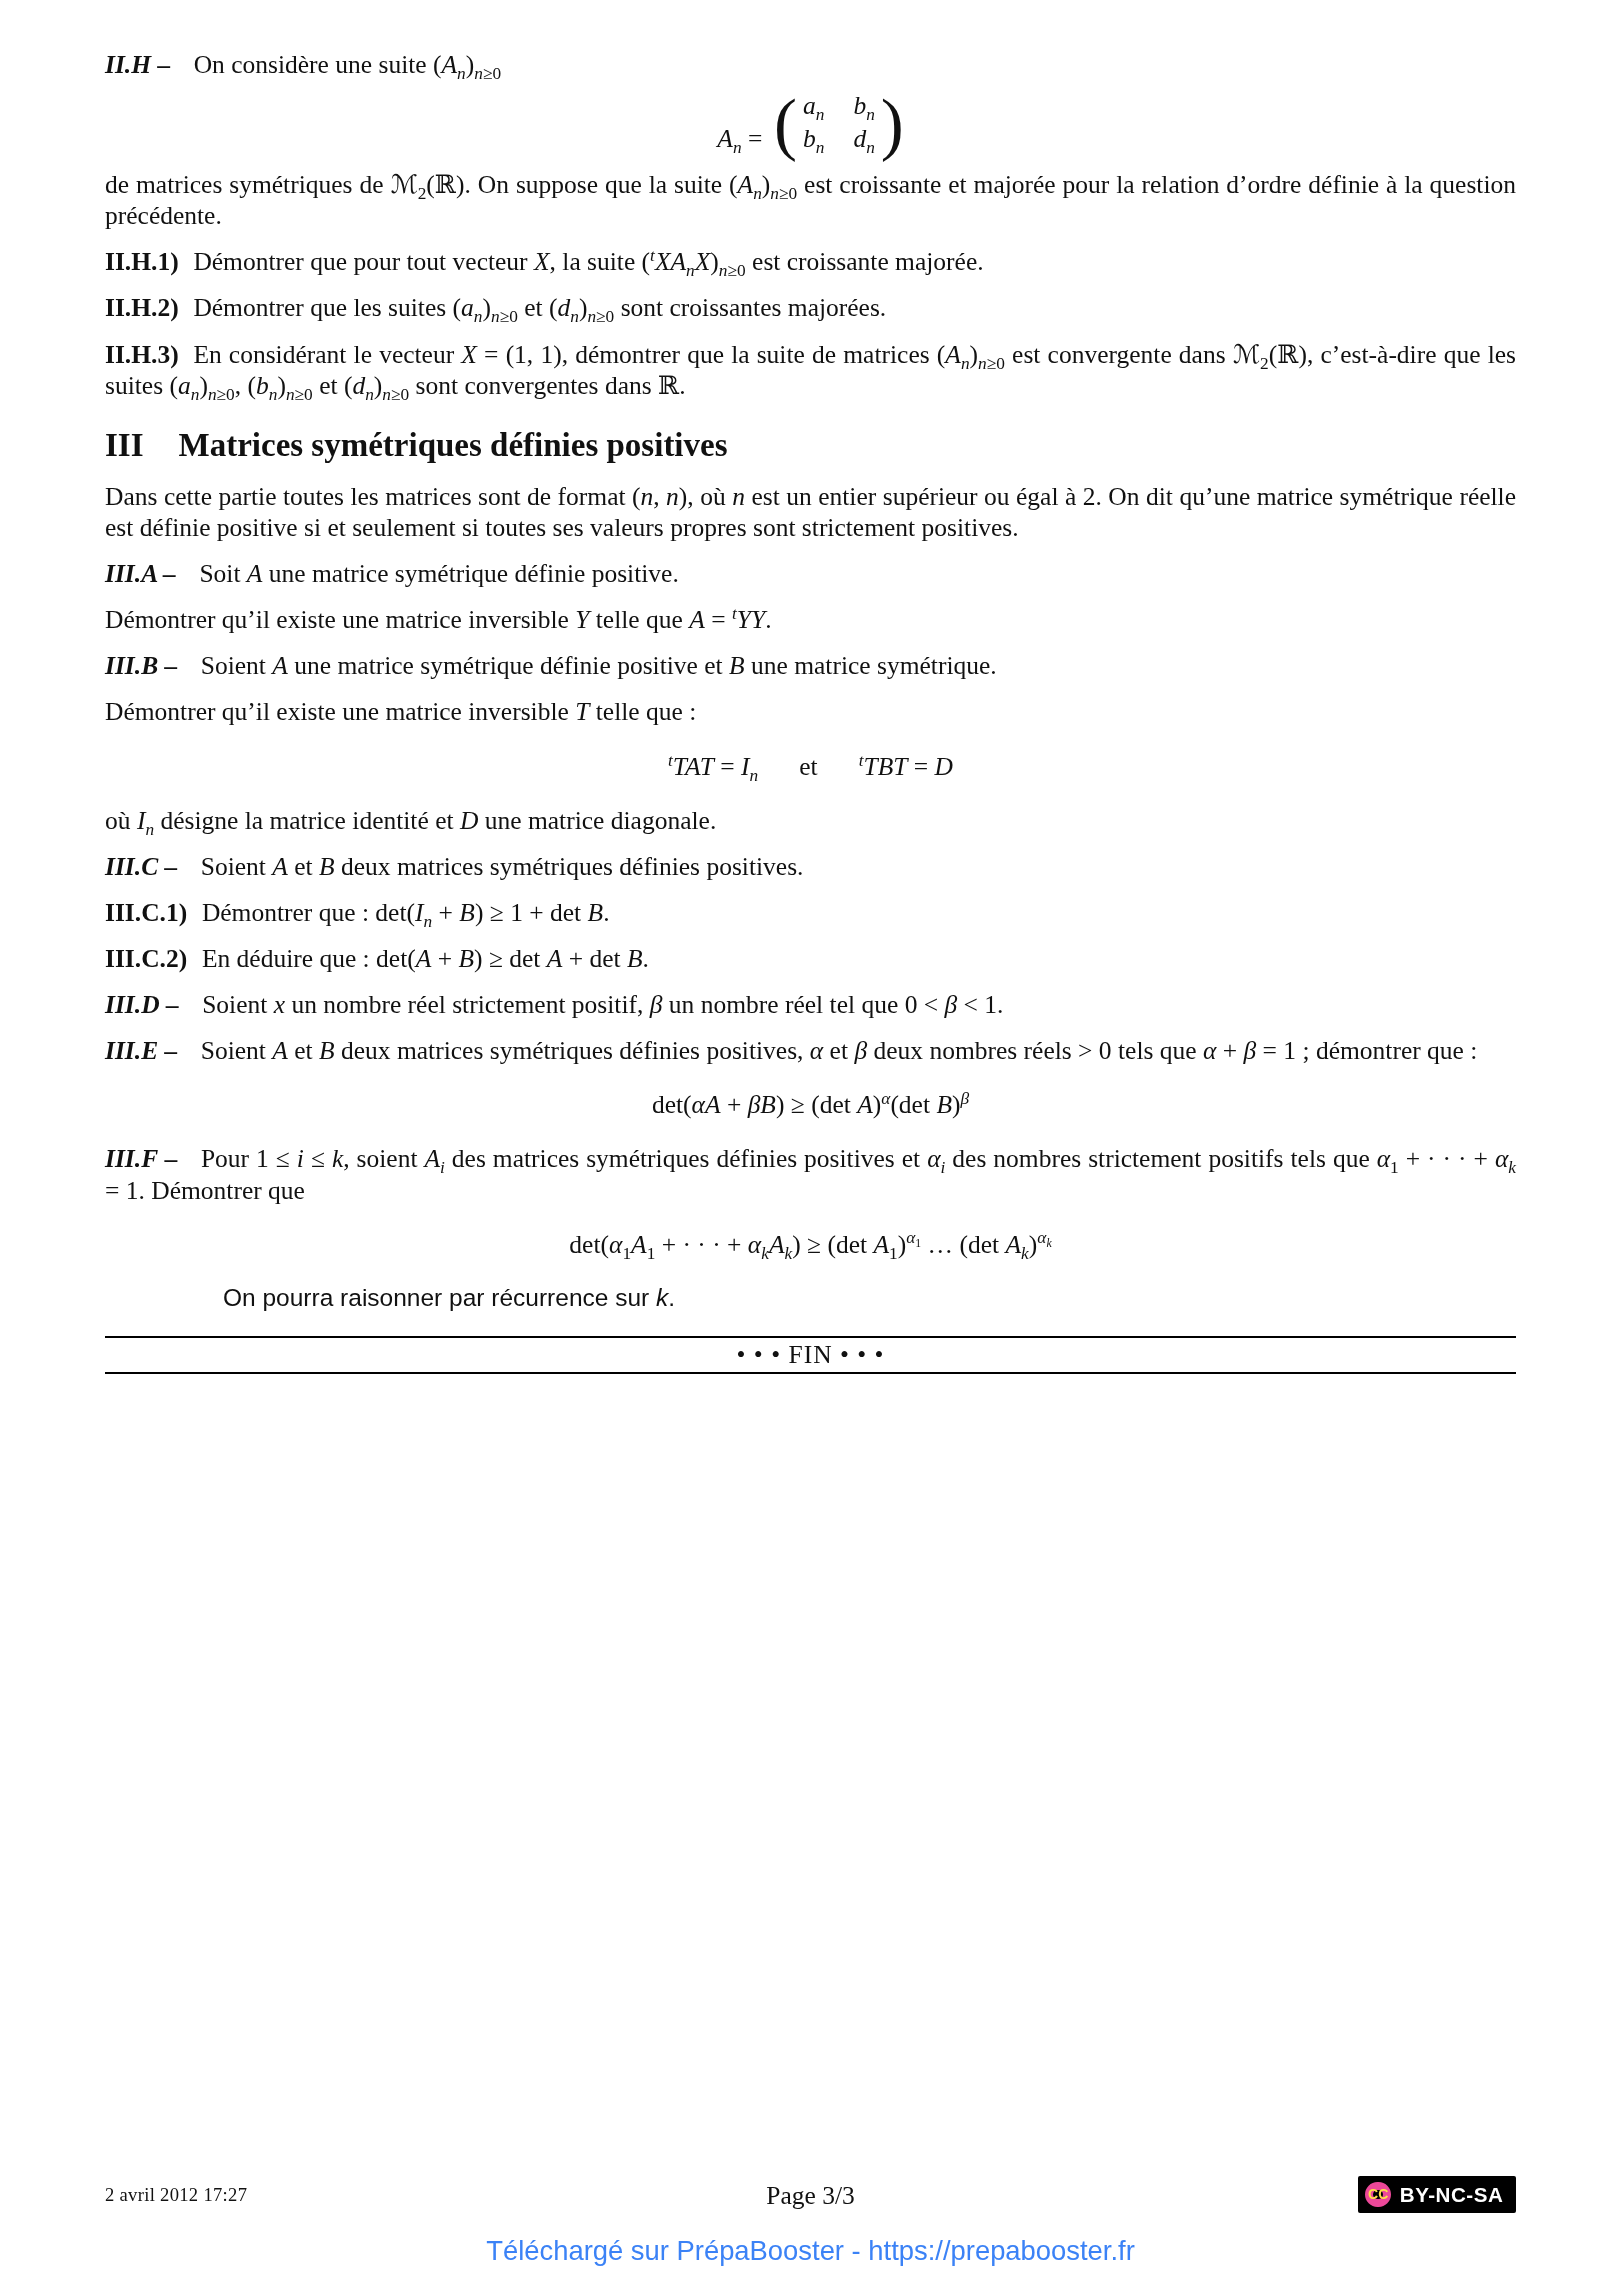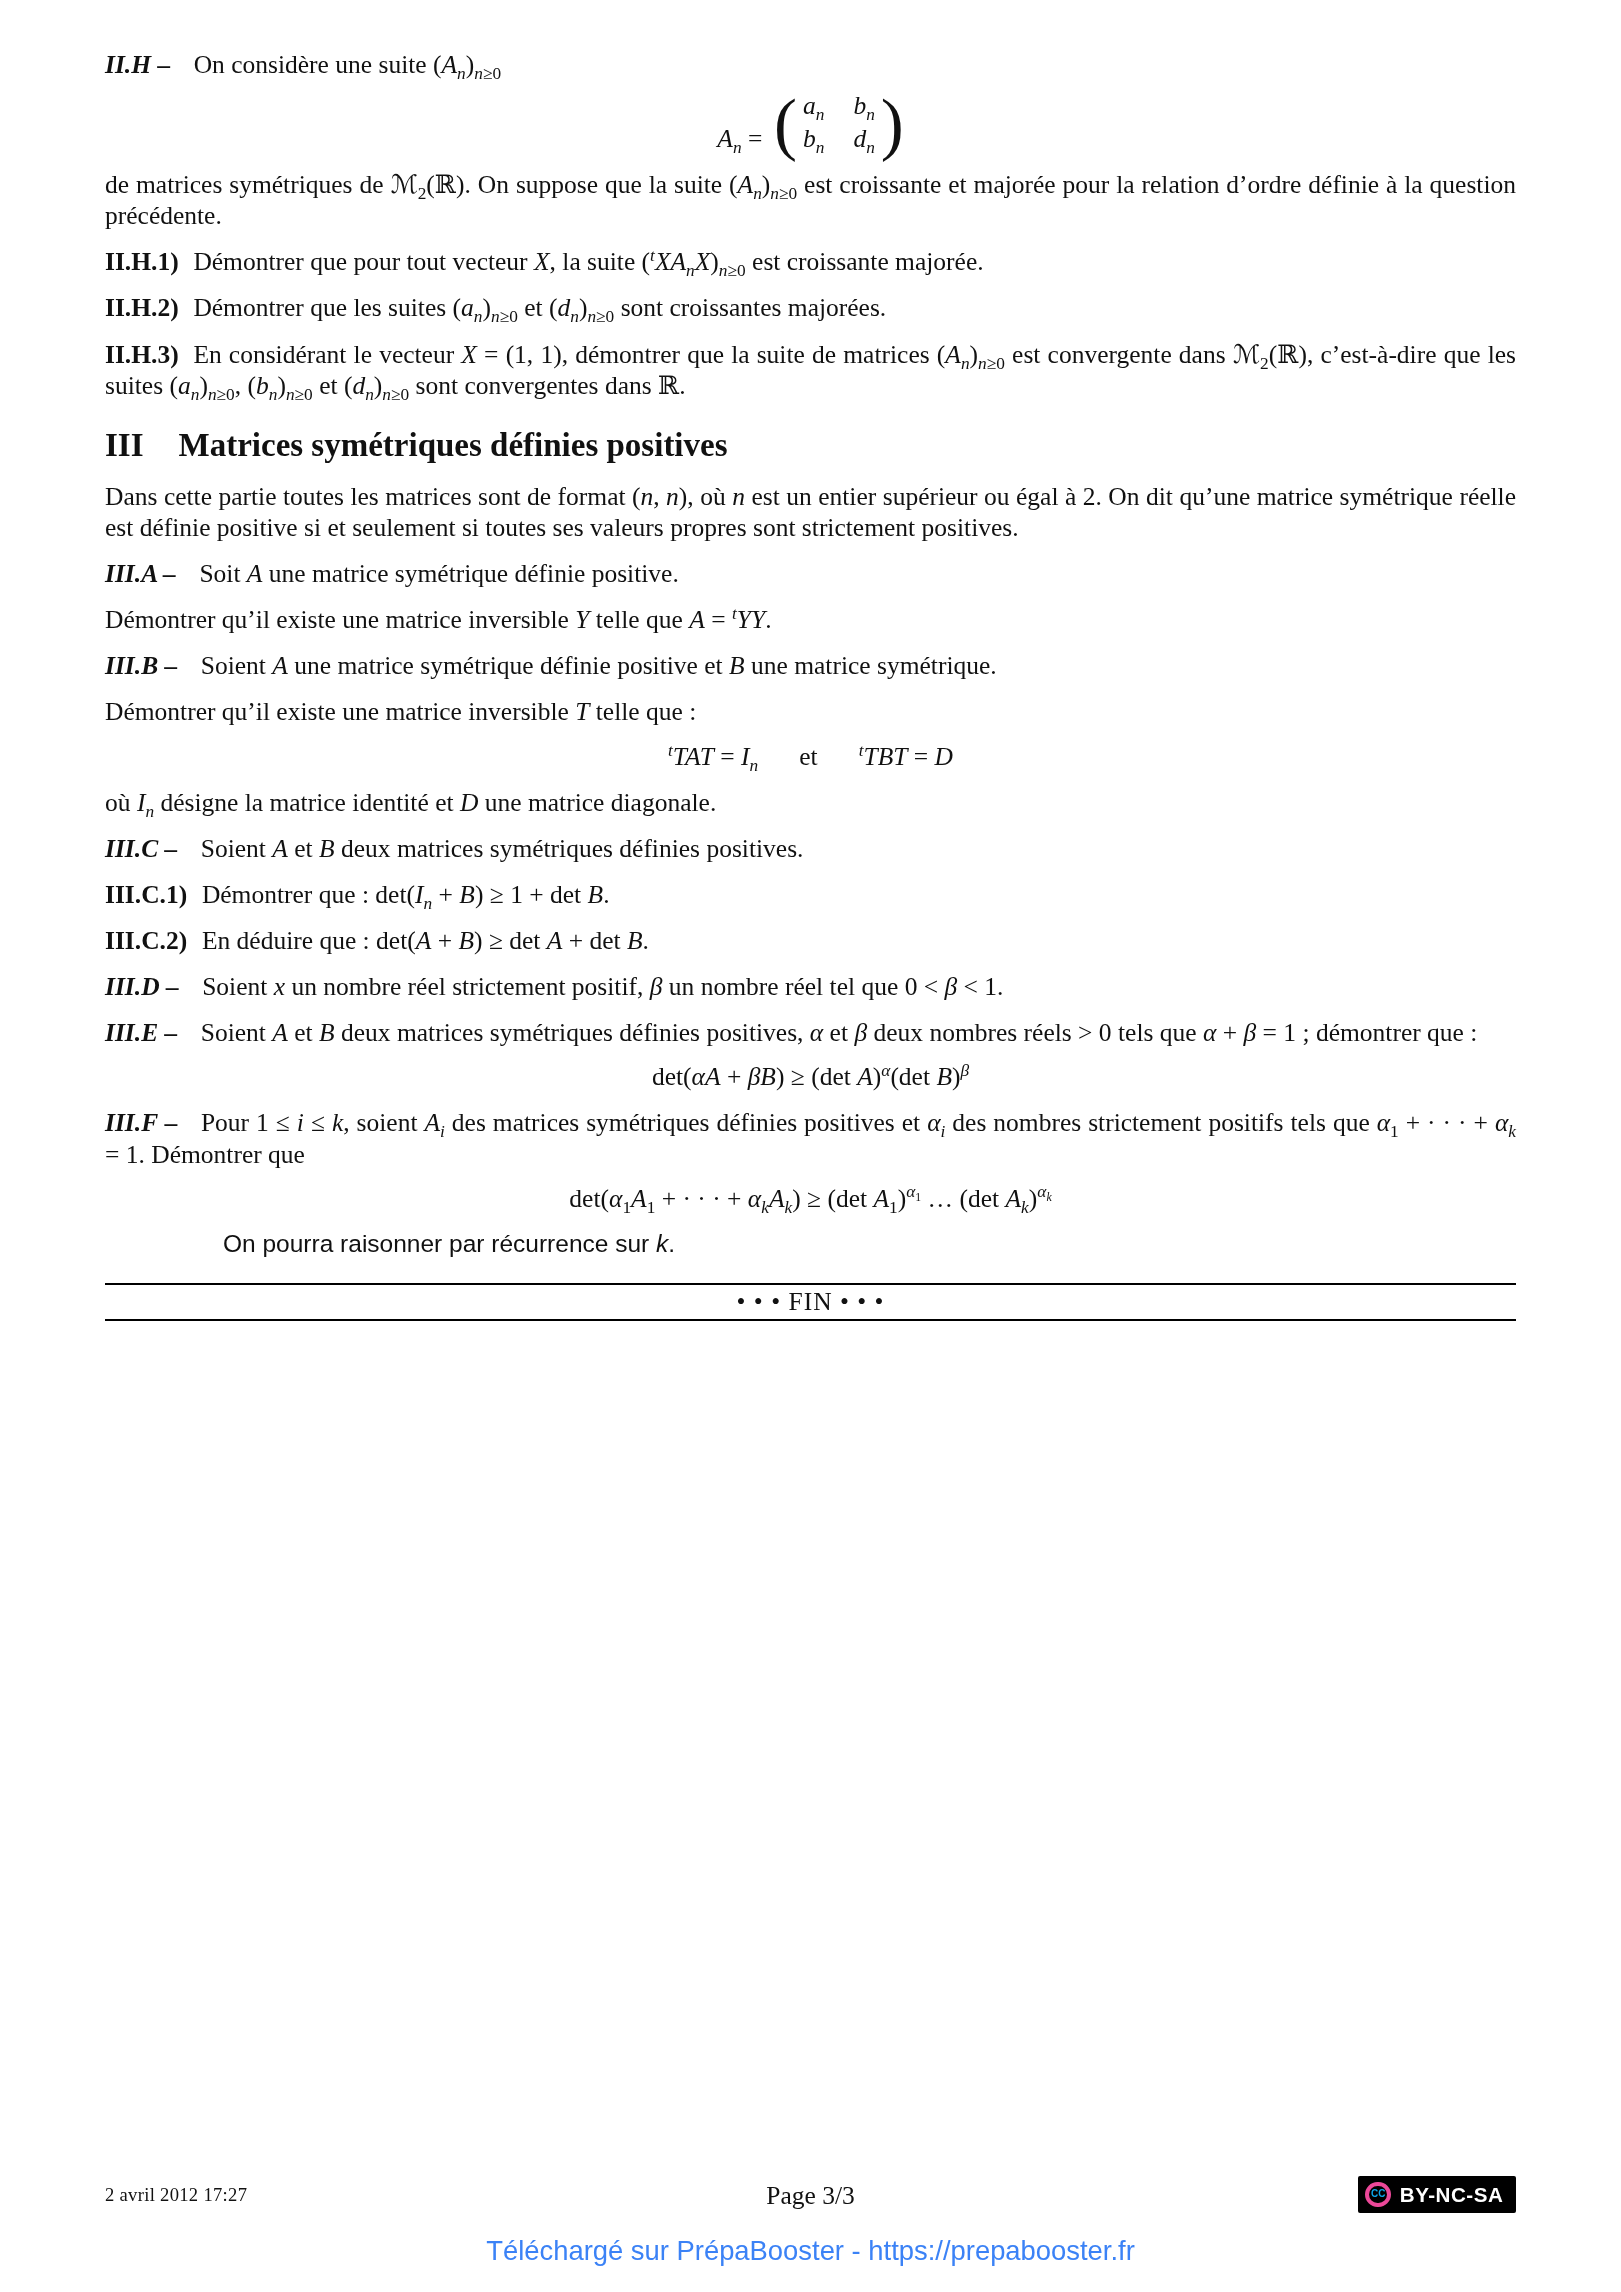--- a/index.html
+++ b/index.html
@@ -30,21 +30,21 @@
 
   .matrix-line { display:flex; justify-content:center; align-items:flex-end; margin:9.8px 0 11.8px 0; }
   .mat-lhs { margin-right:11.8px; }
   .paren {
     font-size:69px; font-weight:300; line-height:0.85;
     transform:scaleY(1.02); display:inline-block;
   }
   .mat { display:inline-grid; grid-template-columns:auto auto; column-gap:29px; row-gap:2px; padding:0 5.9px; }
   .mat-cell { text-align:center; }
 
-  .math-display { text-align:center; margin:13px 0; }
+  .math-display { text-align:center; margin:23px 0; }
   .mspace { display:inline-block; margin:0 41px; font-style:normal; }
 
   p.note {
     margin:15.7px 0 0 118px; text-align:left;
     font-family:"Liberation Sans","DejaVu Sans",sans-serif;
     font-size:24.5px;
   }
 
   .fin { margin-top:23.5px; }
   hr.fin-rule { border:none; border-top:2px solid #000; height:0; }
@@ -58,24 +58,24 @@
     position:absolute; left:0; right:0; bottom:82px;
     text-align:center; font-size:25.5px;
   }
   .cc-badge {
     position:absolute; right:105px; bottom:80px;
     background:#000; color:#fff; height:37px;
     display:flex; align-items:center; gap:8.8px; padding:0 12.7px 0 7.8px;
     border-radius:2px; cursor:pointer;
   }
   .cc-circle {
-    width:25.5px; height:25.5px; border:4px solid #ec4899; border-radius:50%;
+    width:25.5px; height:25.5px; border:8px solid #ec4899; border-radius:50%;
     display:flex; align-items:center; justify-content:center;
     font-family:"Liberation Sans","DejaVu Sans",sans-serif;
-    font-weight:bold; font-size:10px; color:#0ea5e9;
+    font-weight:bold; font-size:14px; color:#fde047;
   }
   .cc-label {
     font-family:"Liberation Sans","DejaVu Sans",sans-serif;
     font-weight:bold; font-size:20.6px; letter-spacing:0.5px;
   }
   .download-note {
     position:absolute; left:0; right:0; bottom:25.5px;
     text-align:center;
     font-family:"Liberation Sans","DejaVu Sans",sans-serif;
     font-size:27.4px; color:#3b82f6; cursor:pointer;

